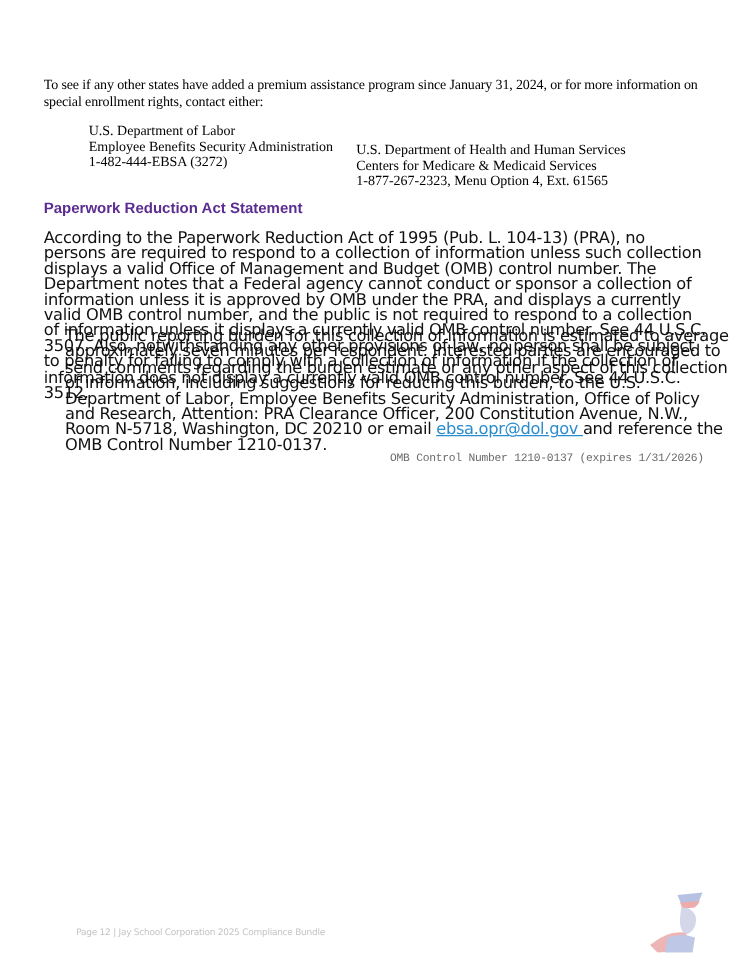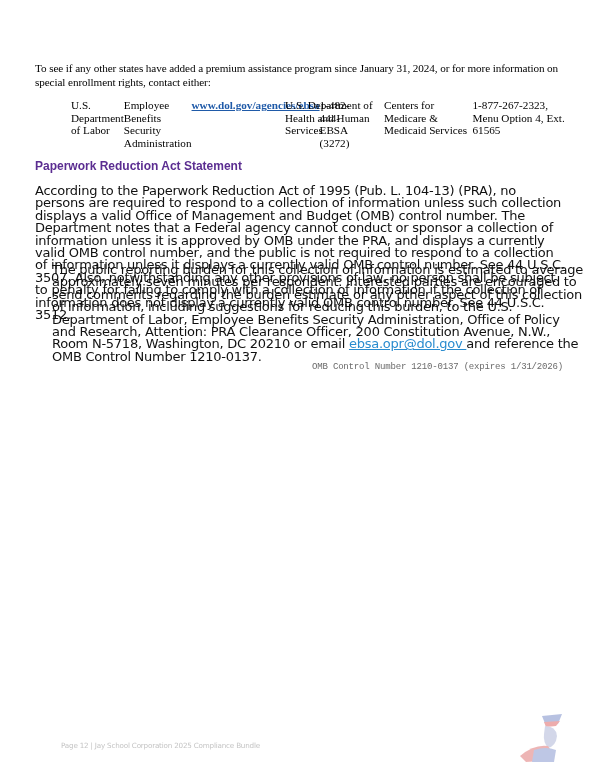--- a/index.html
+++ b/index.html
@@ -9,23 +9,23 @@
   .intro {
     position: absolute; left: 35px; top: 61px; width: 530px;
     font-family: "Liberation Serif", serif; font-size: 11.2px; line-height: 14px;
     letter-spacing: -0.1px;
   }
   .contacts {
     position: absolute; left: 71px; top: 99px; width: 500px;
     font-family: "Liberation Serif", serif; font-size: 11.2px; line-height: 12.5px;
     display: flex;
   }
-  .contact-col { display: flex; flex-direction: row; }
+  .contact-col { display: flex; flex-direction: column; }
   .contact-col.left { width: 214px; }
-  .contact-col.right { width: 280px; }
+  .contact-col.right { width: 280px; margin-top: 15px; }
   .contact-link { color: #1f5aa8; text-decoration: underline; font-weight: bold; }
 
   .heading {
     position: absolute; left: 35px; top: 159px;
     font-family: "Liberation Sans", sans-serif; font-size: 12px; font-weight: bold;
     color: #5b2d91;
   }
   .para {
     position: absolute; left: 35px; width: 532px;
     font-family: "DejaVu Sans", sans-serif; font-size: 13px; line-height: 12.4px;
@@ -51,21 +51,20 @@
 <body>
 
 <div class="page">
 
   <div class="intro">To see if any other states have added a premium assistance program since January 31, 2024, or for more information on special enrollment rights, contact either:</div>
 
   <div class="contacts">
     <div class="contact-col left">
       <span>U.S.  Department of Labor</span>
       <span>Employee Benefits Security Administration</span>
-      <a class="contact-link">www.dol.gov/agencies/ebsa</a>
       <span>1-482-444-EBSA  (3272)</span>
     </div>
     <div class="contact-col right">
       <span>U.S.  Department of Health and Human Services</span>
       <span>Centers for Medicare &amp; Medicaid Services</span>
       <span>1-877-267-2323, Menu Option 4, Ext.  61565</span>
     </div>
   </div>
 
   <div class="heading">Paperwork Reduction Act Statement</div>

